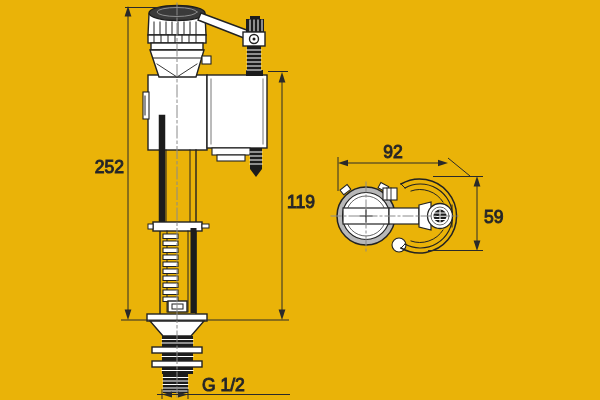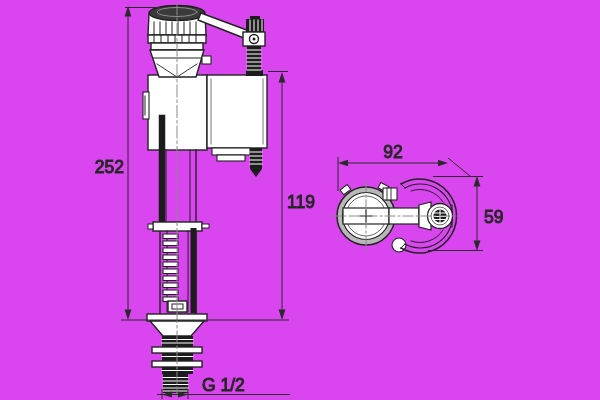--- a/index.html
+++ b/index.html
@@ -1,19 +1,19 @@
 <!DOCTYPE html>
 <html><head>
 <meta charset="utf-8">
 <style>
   html,body{margin:0;padding:0;background:#ffffff;}
   .canvas{
     position:relative;
     width:600px;height:400px;
-    background:#d946ef;
+    background:#eab308;
     overflow:hidden;
     font-family:"Liberation Sans", sans-serif;
   }
   svg{display:block;}
   text.dim{
     font-family:"Liberation Sans", sans-serif;
     font-size:17.5px;
     fill:#1f1f1f;
   }
 </style>

